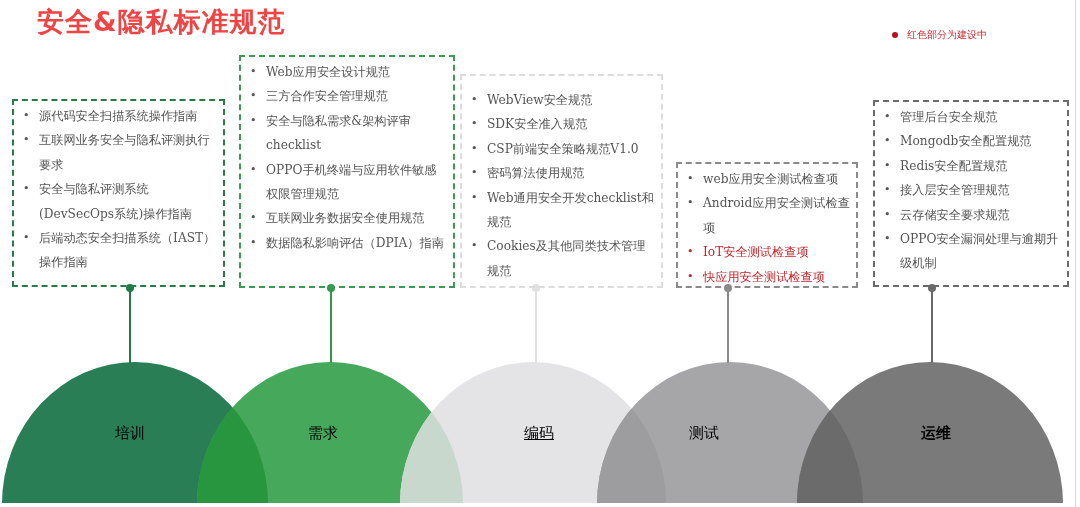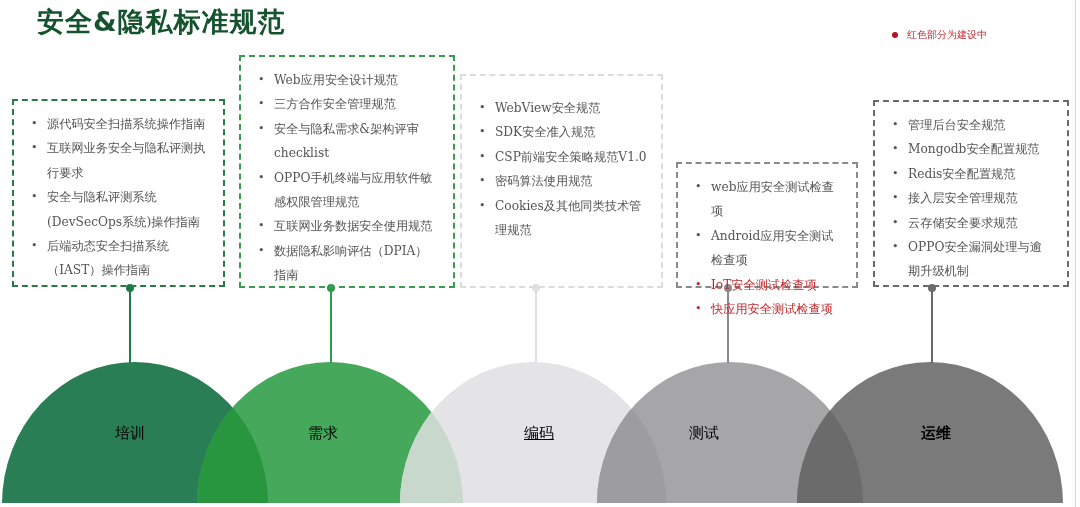--- a/index.html
+++ b/index.html
@@ -5,34 +5,34 @@
   html, body { margin:0; padding:0; }
   body {
     width:1080px; height:507px; position:relative; overflow:hidden;
     background:#ffffff;
     font-family: "DejaVu Serif", "Liberation Serif", serif;
   }
   .right-edge { position:absolute; left:1075px; top:0; width:1px; height:507px; background:#d8d8d8; }
   .title {
     position:absolute; left:37px; top:4px;
     font-family:"DejaVu Sans", "Liberation Sans", sans-serif;
-    font-weight:bold; font-size:27px; color:#14532d; letter-spacing:1px;
+    font-weight:bold; font-size:27px; color:#ef4444; letter-spacing:1px;
   }
   .legend {
     position:absolute; left:892px; top:28px; display:flex; align-items:center;
     font-family:"DejaVu Sans", "Liberation Sans", sans-serif; font-size:10px; color:#c0282d;text-align:center;
   }
   .legend .dot { width:6px; height:6px; border-radius:50%; background:#b5121b; margin-right:9px; }
 
   .box {
     position:absolute; box-sizing:border-box;
     border:2px dashed; padding:3px 6px 0 6px;
     font-size:12.2px; line-height:24.4px; color:#555;
   }
-  .box ul { list-style:none; margin:8px; padding:0; }
+  .box ul { list-style:none; margin:0; padding:0; }
   .box li { position:relative; padding-left:19px; }
   .box li::before { content:"•"; position:absolute; left:3px; top:0; font-size:11px; color:#555; }
   .box li.red { color:#c0282d; }
   .box li.red::before { color:#c0282d; }
 
   .connector { position:absolute; width:2px; }
   .connector .knob { position:absolute; left:-3px; top:-3px; width:8px; height:8px; border-radius:50%; }
 
   .dome {
     position:absolute; top:362px; width:266px; height:284px;
@@ -118,20 +118,21 @@
     <li>数据隐私影响评估（DPIA）指南</li>
   </ul>
 </div>
 
 <div class="box" style="left:460px;top:74px;width:203px;height:214px;border-color:#dcdcdc;padding-top:12px;">
   <ul>
     <li>WebView安全规范</li>
     <li>SDK安全准入规范</li>
     <li>CSP前端安全策略规范V1.0</li>
     <li>密码算法使用规范</li>
+    <li>Web通用安全开发checklist和规范</li>
     <li>Cookies及其他同类技术管理规范</li>
   </ul>
 </div>
 
 <div class="box" style="left:676px;top:162px;width:182px;height:126px;border-color:#8a8a8a;">
   <ul>
     <li>web应用安全测试检查项</li>
     <li>Android应用安全测试检查项</li>
     <li class="red">IoT安全测试检查项</li>
     <li class="red">快应用安全测试检查项</li>

